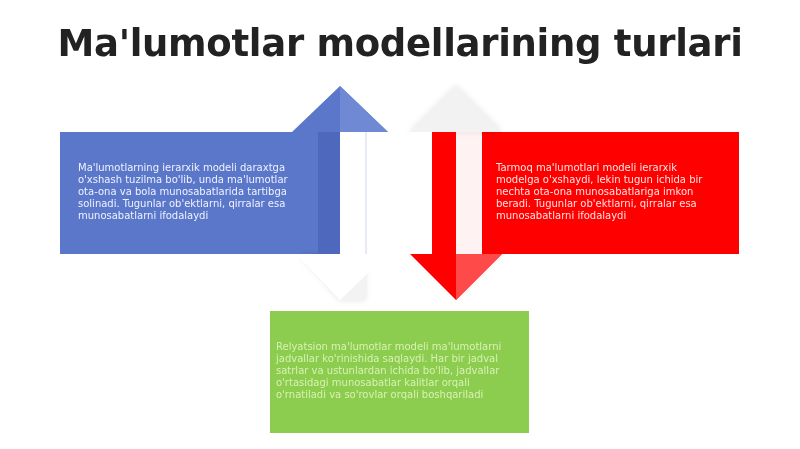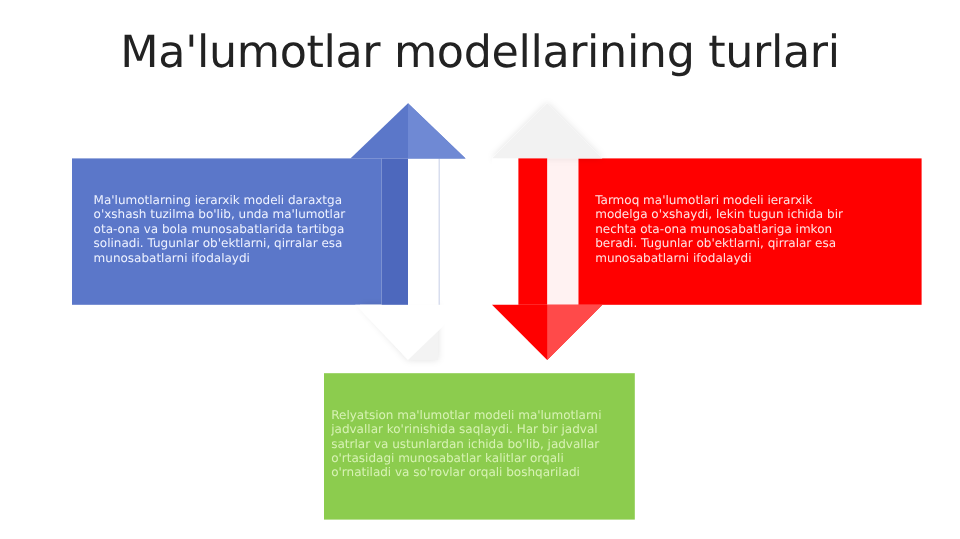--- a/index.html
+++ b/index.html
@@ -1,22 +1,22 @@
 <!DOCTYPE html>
 <html><head>
 <meta charset="utf-8">
 <style>
   html, body { margin:0; padding:0; }
   body { width:800px; height:449px; background:#ffffff; position:relative; overflow:hidden; font-family:"DejaVu Sans", sans-serif; }
-  .title { position:absolute; left:0; top:22px; width:800px; text-align:center; font-size:37px; color:#222; font-family:"DejaVu Sans", sans-serif; letter-spacing:-0.3px; }
+  .title { position:absolute; left:0; top:22px; width:800px; text-align:center; font-size:37px; color:#222; font-family:"DejaVu Sans", sans-serif; letter-spacing:-0.3px;font-weight:bold; }
   .box { position:absolute; color:#fff; font-size:10px; line-height:12px; }
   .box .txt { position:absolute; }
   .blue { left:60px; top:132px; width:258px; height:122px; background:#5b77c9; }
   .blue .txt { left:18px; top:30px; width:215px; color:#eef2ff; }
-  .red { left:482px; top:132px; width:286px; height:122px; background:#ff0000; }
+  .red { left:482px; top:132px; width:257px; height:122px; background:#ff0000; }
   .red .txt { left:14px; top:30px; width:225px; color:#ffe3e3; }
   .green { left:270px; top:311px; width:259px; height:122px; background:#8ccc4e; }
   .green .txt { left:6px; top:30px; width:230px; color:#d7f2b4; }
   svg.arrows { position:absolute; left:0; top:0; }
 </style>
 </head>
 <body>
 
 <div class="title">Ma'lumotlar modellarining turlari</div>
 

